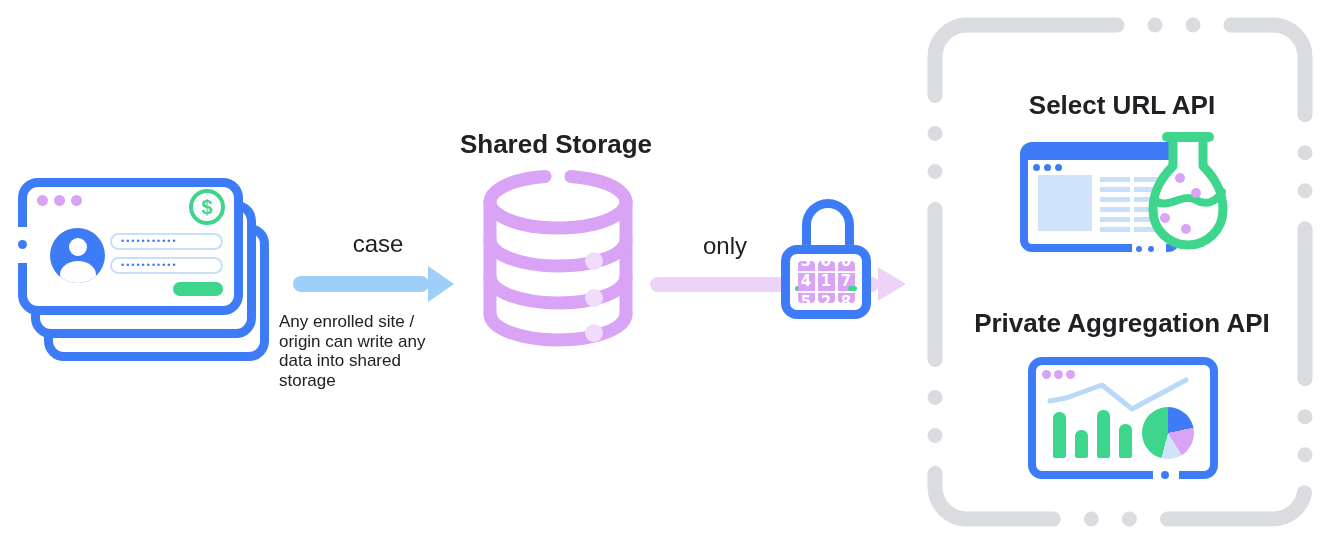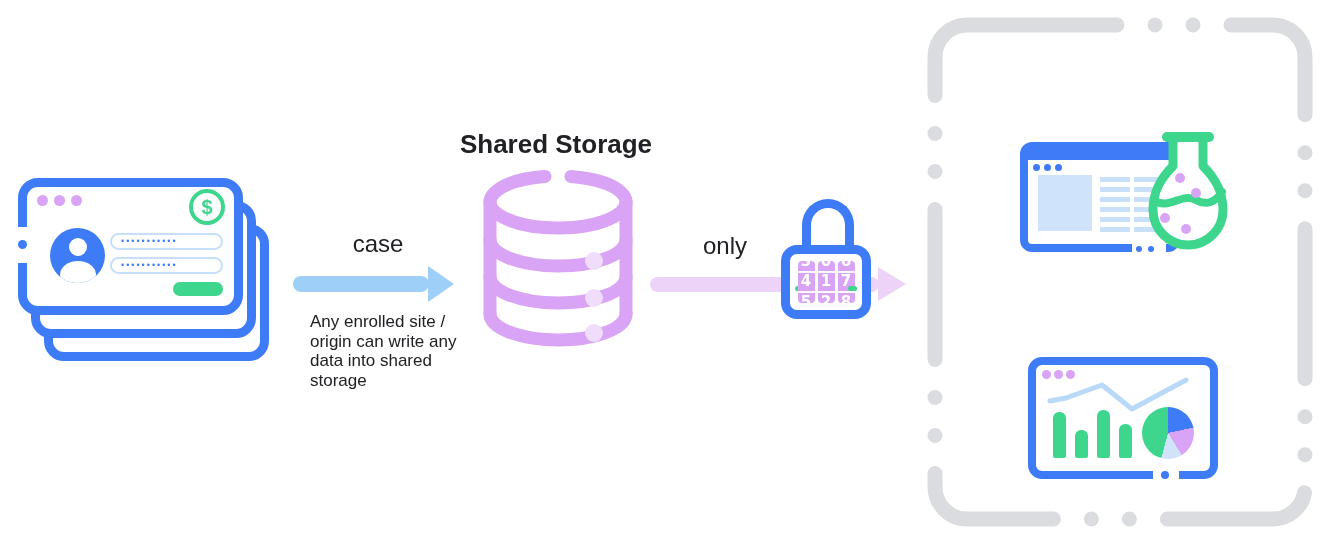--- a/index.html
+++ b/index.html
@@ -135,21 +135,21 @@
       </div>
       <div class="pill-btn"></div>
       <div class="edge-gap"></div>
       <div class="edge-dot"></div>
     </div>
   </div>
 
   <div class="flow-label" style="left:338px;top:230px;width:80px;">case</div>
   <div class="arrow-body write-body"></div>
   <div class="arrow-head write-head"></div>
-  <div class="caption" style="left:310px;top:312px;width:180px;">Any enrolled site /
+  <div class="caption" style="left:279px;top:312px;width:180px;">Any enrolled site /
 origin can write any
 data into shared
 storage</div>
 
   <div class="section-title" style="left:446px;top:129px;width:220px;font-size:26px;">Shared Storage</div>
   <svg class="abs" style="left:476px;top:164px;" width="164" height="190" viewBox="0 0 164 190">
     <path class="db-st" d="M94.97,12.5 A68,26 0 1 1 69.03,12.5"></path>
     <path class="db-st" d="M14,38 L14,150 M150,38 L150,150"></path>
     <path class="db-st" d="M14,76 A68,26 0 0 0 150,76 M14,113 A68,26 0 0 0 150,113 M14,150 A68,26 0 0 0 150,150"></path>
     <circle class="db-dot" cx="118" cy="97" r="9"></circle>
@@ -187,20 +187,21 @@
           <i class="s2"></i>
       </div>
       <span class="ldash r"></span>
     </div>
   </div>
 
   <svg class="abs" style="left:920px;top:10px;" width="402" height="535" viewBox="0 0 402 535">
     <rect class="dashed-rect" x="15" y="15" width="370" height="494" rx="32"></rect>
   </svg>
 
+  <div class="section-title" style="left:1002px;top:90px;width:240px;font-size:26px;">Select URL API</div>
 
   <div class="browser">
     <div class="bar"></div>
     <span class="bdot d1"></span>
     <span class="bdot d2"></span>
     <span class="bdot d3"></span>
     <div class="bsquare"></div>
     <div class="bline" style="left:72px;top:27px;"></div>
     <div class="bline" style="left:106px;top:27px;"></div>
     <div class="bline" style="left:72px;top:37px;"></div>
@@ -221,20 +222,21 @@
   <svg class="flask" width="86" height="126" viewBox="0 0 86 126">
     <path class="flask-body" d="M27,12 L27,36 C15,48 7,61 7,80 A35,35 0 0 0 77,80 C77,61 69,48 57,36 L57,12"></path>
     <path class="flask-wave" d="M8,70 C22,81 36,62 50,70 C60,76 70,72 76,62"></path>
     <path class="flask-rim" d="M21,7 L63,7"></path>
     <circle class="flask-dot" cx="34" cy="48" r="5"></circle>
     <circle class="flask-dot" cx="50" cy="63" r="5"></circle>
     <circle class="flask-dot" cx="19" cy="88" r="5"></circle>
     <circle class="flask-dot" cx="40" cy="99" r="5"></circle>
   </svg>
 
+  <div class="section-title" style="left:962px;top:308px;width:320px;font-size:26px;">Private Aggregation API</div>
 
   <div class="dash">
     <span class="pdot d1"></span>
     <span class="pdot d2"></span>
     <span class="pdot d3"></span>
     <svg class="linechart" width="174" height="106" viewBox="0 0 174 106">
       <polyline points="14,36 30,33 66,20 96,44 150,15" fill="none" stroke="#B9D9F8" stroke-width="5" stroke-linecap="round" stroke-linejoin="round"></polyline>
     </svg>
     <div class="gbar b1"></div>
     <div class="gbar b2"></div>

